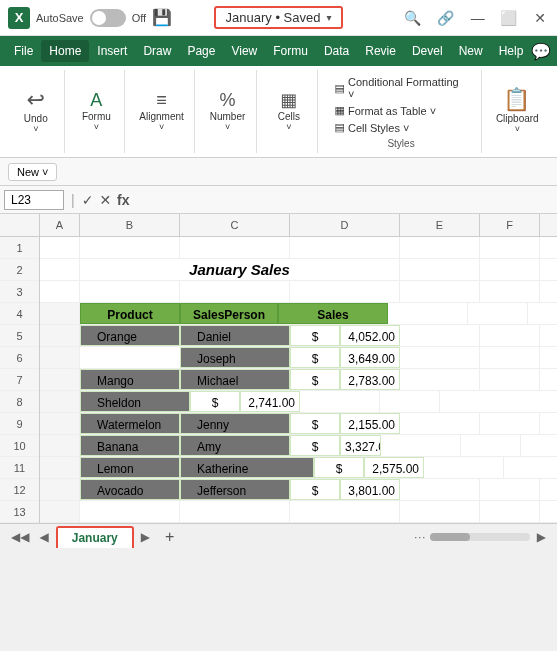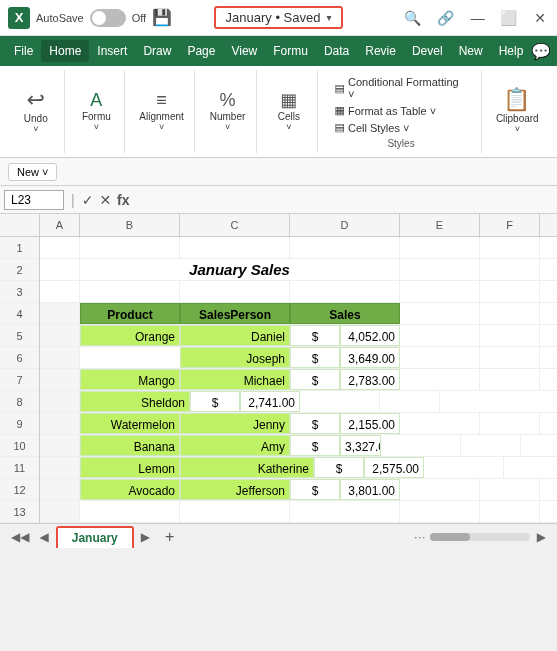--- a/index.html
+++ b/index.html
@@ -67,21 +67,21 @@
     .col-header { text-align: center; font-size: 11px; color: #555; border-right: 1px solid #ccc; height: 22px; line-height: 22px; font-weight: 500; }
     .spreadsheet-body { display: flex; }
     .row-headers { display: flex; flex-direction: column; background: #f5f5f5; border-right: 1px solid #ccc; min-width: 40px; }
     .row-header { height: 22px; text-align: center; font-size: 11px; color: #555; border-bottom: 1px solid #eee; line-height: 22px; }
     .grid { flex: 1; }
     .grid-row { display: flex; border-bottom: 1px solid #eee; height: 22px; }
     .cell { border-right: 1px solid #eee; font-size: 12px; padding: 0 4px; line-height: 22px; overflow: hidden; white-space: nowrap; }
 
     
     .table-header-cell { background: #70ad47; color: #000; font-weight: bold; text-align: center; border: 1px solid #5a9c38; }
-    .table-data-cell { text-align: right; background: #bef264; border: 1px solid #d0e8c0; padding-left: 16px; }
+    .table-data-cell { text-align: left; background: #737373; border: 1px solid #d0e8c0; padding-left: 16px; }
     .table-currency-cell { text-align: right; background: #fff; border: 1px solid #d0e8c0; }
     .title-cell { font-style: italic; font-weight: bold; font-size: 15px; text-align: center; }
 
     
     .bottom-bar {
       background: #f0f0f0; border-top: 1px solid #ccc; height: 26px; display: flex; align-items: center; padding: 0 8px; gap: 4px;
     }
     .sheet-tab { padding: 3px 14px; border: 2px solid #e74c3c; border-bottom: none; background: #fff; font-size: 12px; font-weight: bold; color: #217346; border-radius: 3px 3px 0 0; cursor: pointer; }
     .add-sheet { padding: 3px 8px; background: none; border: none; font-size: 16px; color: #555; cursor: pointer; }
     .bottom-right { margin-left: auto; display: flex; align-items: center; gap: 4px; }
@@ -275,21 +275,21 @@
         <div class="cell" style="width:100px;"></div>
         <div class="cell" style="width:110px;"></div>
         <div class="cell" style="width:110px;"></div>
         <div class="cell" style="width:80px;"></div>
         <div class="cell" style="width:60px;"></div>
       </div>
 
       <div class="grid-row">
         <div class="cell" style="width:40px; background:#f5f5f5;"></div>
         <div class="cell table-header-cell" style="width:100px;">Product</div>
-        <div class="cell table-header-cell" style="width:110px;">SalesPerson</div>
+        <div class="cell table-header-cell" style="width:98px;">SalesPerson</div>
         <div class="cell table-header-cell" style="width:110px; text-align:center;">Sales</div>
         <div class="cell" style="width:80px;"></div>
         <div class="cell" style="width:60px;"></div>
       </div>
 
       <div class="grid-row">
         <div class="cell" style="width:40px; background:#f5f5f5;"></div>
         <div class="cell table-data-cell" style="width:100px;">Orange</div>
         <div class="cell table-data-cell" style="width:110px;">Daniel</div>
         <div class="cell table-currency-cell" style="width:50px; text-align:center;">$</div>

